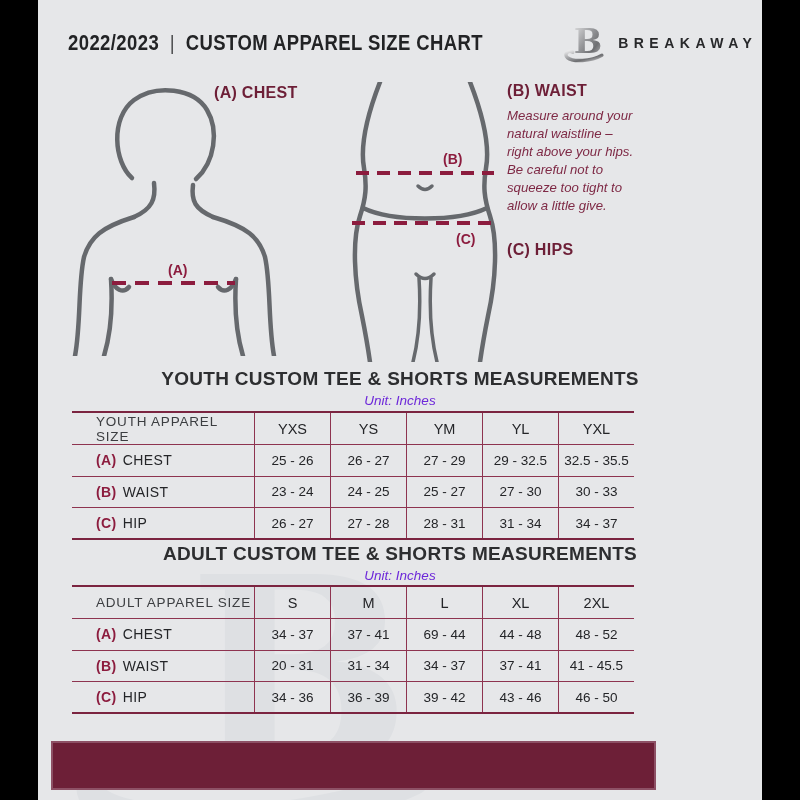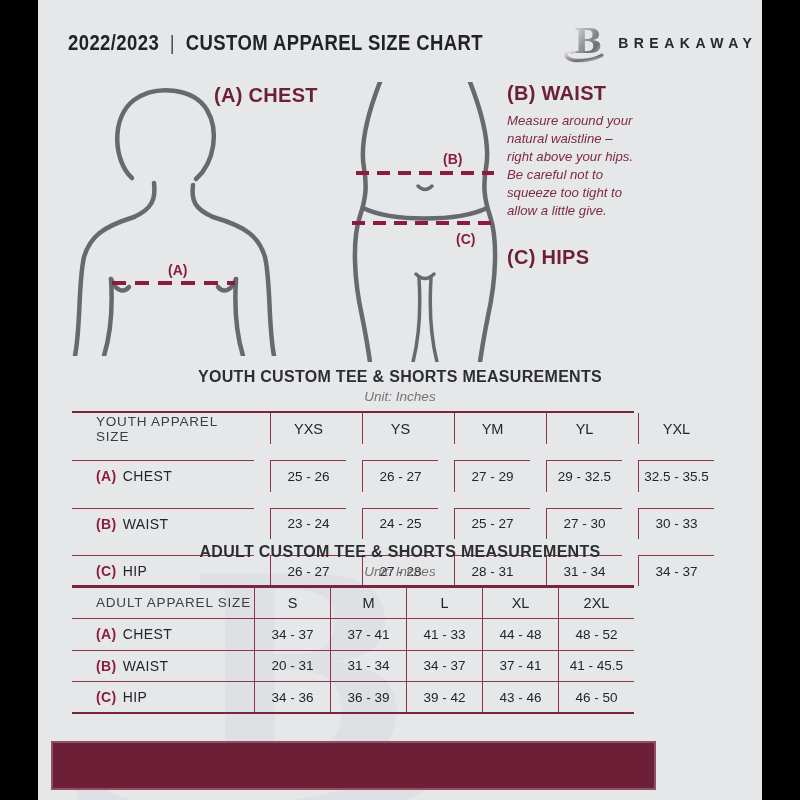--- a/index.html
+++ b/index.html
@@ -10,27 +10,27 @@
   .header{position:absolute;top:16px;left:0;right:0;height:54px;display:flex;align-items:center;justify-content:space-between;padding:0 26px 0 30px;box-sizing:border-box;z-index:3;}
   .title-group{display:flex;align-items:center;gap:13px;transform:scaleX(0.84);transform-origin:left center;white-space:nowrap;font-weight:bold;font-size:22px;color:#222325;letter-spacing:0.5px;}
   .title-group .divider{font-weight:normal;color:#3a3b3d;font-size:20px;}
   .brand-group{display:flex;align-items:center;}
   .brand-name{font-weight:bold;font-size:14px;letter-spacing:5.5px;color:#28292b;margin-left:10px;}
 
   
   .guide{position:absolute;top:80px;left:0;right:0;height:285px;z-index:2;}
   .fig{position:absolute;}
   .guide-text{position:absolute;width:158px;}
-  .guide-h{font-weight:bold;font-size:20px;color:#6d1f37;letter-spacing:0.3px;margin:0 0 7px 0;}
+  .guide-h{font-weight:bold;font-size:16px;color:#6d1f37;letter-spacing:0.3px;margin:0 0 7px 0;}
   .guide-p{font-style:italic;font-size:13.2px;line-height:1.36;color:#7e2945;white-space:pre-line;margin:0 0 26px 0;}
 
   
   .section-title{position:absolute;left:0;right:0;text-align:center;z-index:2;}
-  .section-title .t{font-weight:bold;font-size:16px;letter-spacing:0.3px;color:#2d2e30;}
-  .section-title .u{font-style:italic;font-size:13.5px;color:#737373;margin-top:3px;}
+  .section-title .t{font-weight:bold;font-size:19px;letter-spacing:0.3px;color:#2d2e30;}
+  .section-title .u{font-style:italic;font-size:13.5px;color:#6d28d9;margin-top:3px;}
 
   
   .size-table{position:absolute;left:34px;width:562px;display:grid;grid-template-columns:182px repeat(5,76px);grid-auto-rows:31.3px;border-top:2.5px solid #7b2440;border-bottom:2.5px solid #7b2440;z-index:2;}
   .cell{display:flex;align-items:center;justify-content:center;font-size:13.5px;color:#242528;border-top:1.5px solid #8e3450;}
   .size-table .cell:nth-child(-n+6){border-top:none;}
   .cell.vline{border-left:1.5px solid #8e3450;}
   .cell.label-head{justify-content:flex-start;padding-left:24px;font-size:13.5px;letter-spacing:0.8px;color:#3c3e41;}
   .cell.size-head{font-weight:normal;font-size:14.5px;}
   .cell.row-label{justify-content:flex-start;padding-left:24px;font-size:14px;letter-spacing:0.4px;}
   .cell.row-label .key{font-weight:bold;color:#8c1c3e;margin-right:6px;}
@@ -119,21 +119,21 @@
 allow a little give.</div>
       <div class="guide-h">(C) HIPS</div>
     </div>
   </div>
 
   <div class="section-title" style="top:368px;">
     <div class="t">YOUTH CUSTOM TEE &amp; SHORTS MEASUREMENTS</div>
     <div class="u">Unit: Inches</div>
   </div>
 
-  <div class="size-table" style="top:411px;gap:16px;">
+  <div class="size-table" style="top:411px;">
     <div class="cell label-head">YOUTH APPAREL SIZE</div>
     <div class="cell size-head vline">YXS</div>
     <div class="cell size-head vline">YS</div>
     <div class="cell size-head vline">YM</div>
     <div class="cell size-head vline">YL</div>
     <div class="cell size-head vline">YXL</div>
 
     <div class="cell row-label">
       <span class="key">(A)</span>
       <span>CHEST</span>
@@ -177,21 +177,21 @@
     <div class="cell size-head vline">L</div>
     <div class="cell size-head vline">XL</div>
     <div class="cell size-head vline">2XL</div>
 
     <div class="cell row-label">
       <span class="key">(A)</span>
       <span>CHEST</span>
     </div>
     <div class="cell vline">34 - 37</div>
     <div class="cell vline">37 - 41</div>
-    <div class="cell vline">41 - 33</div>
+    <div class="cell vline">69 - 44</div>
     <div class="cell vline">44 - 48</div>
     <div class="cell vline">48 - 52</div>
 
     <div class="cell row-label">
       <span class="key">(B)</span>
       <span>WAIST</span>
     </div>
     <div class="cell vline">20 - 31</div>
     <div class="cell vline">31 - 34</div>
     <div class="cell vline">34 - 37</div>

